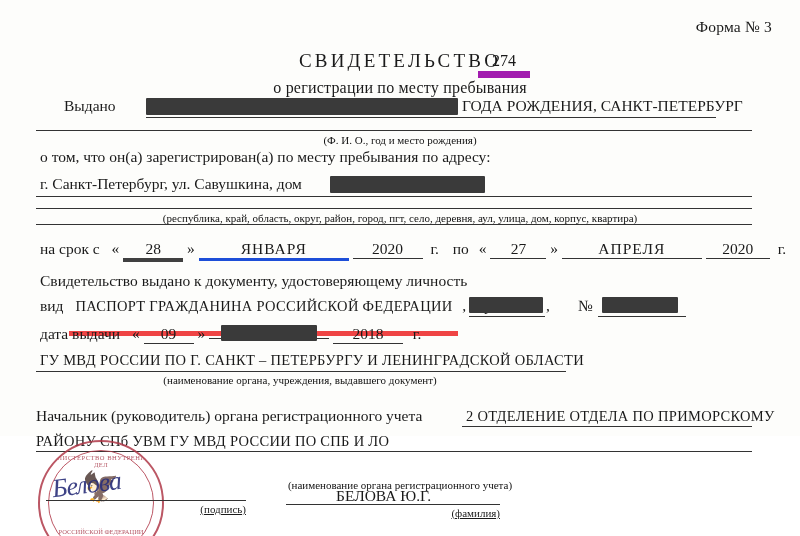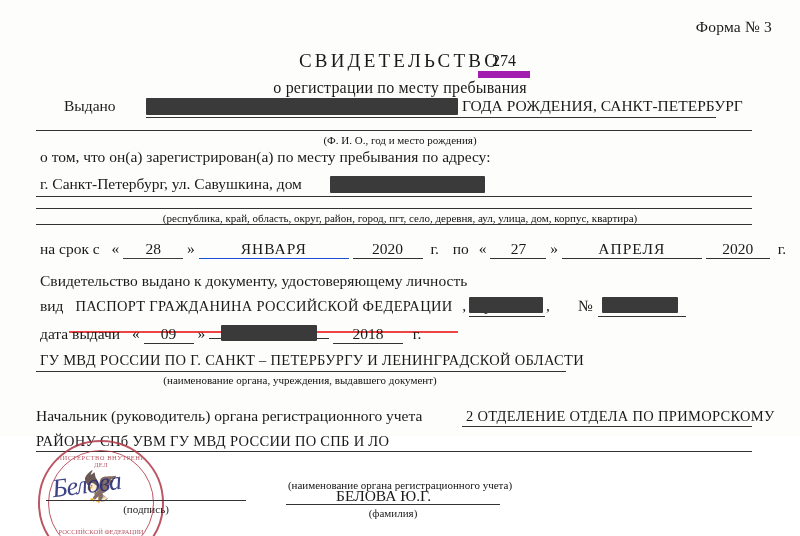--- a/index.html
+++ b/index.html
@@ -147,21 +147,22 @@
     font-size: 26px;
     color: #2a2f7a;
     font-style: italic;
     transform: rotate(-7deg);
     letter-spacing: -1px;
     opacity: 0.9;
   }
   .sig-caption {
     position: absolute;
     font-size: 11px;
-    text-align: center;
+    text-align: right;
+    text-decoration: underline;
   }
 </style>
 </head>
 <body>
 
 <div class="page">
 
   <div class="form-no">Форма № 3</div>
 
   <div class="title-block">
@@ -186,40 +187,40 @@
 
   <div class="row" style="left:40px; top:175px;">г. Санкт-Петербург, ул. Савушкина, дом</div>
   <div class="redacted" style="position:absolute; left:330px; top:176px; width:155px; height:17px;"></div>
   <div class="hline" style="left:36px; top:196px; width:716px;"></div>
   <div class="hline" style="left:36px; top:208px; width:716px;"></div>
   <div class="caption" style="top:212px;">(республика, край, область, округ, район, город, пгт, село, деревня, аул, улица, дом, корпус, квартира)</div>
 
   <div class="row" style="left:40px; top:240px;">
     <span>на срок с</span>
     <span style="margin-left:8px;">«</span>
-    <span style="display:inline-block; width:60px; text-align:center; border-bottom:1px solid #404040;">28</span>
+    <span style="display:inline-block; width:60px; text-align:center; border-bottom:4px solid #404040;">28</span>
     <span>»</span>
-    <span style="display:inline-block; width:150px; text-align:center; border-bottom:1px solid #1d4ed8; letter-spacing:1px;">ЯНВАРЯ</span>
+    <span style="display:inline-block; width:150px; text-align:center; border-bottom:3px solid #1d4ed8; letter-spacing:1px;">ЯНВАРЯ</span>
     <span style="display:inline-block; width:70px; text-align:center; border-bottom:1px solid #333;">2020</span>
     <span style="margin-left:4px;">г.</span>
     <span style="margin-left:10px;">по</span>
     <span style="margin-left:6px;">«</span>
     <span style="display:inline-block; width:56px; text-align:center; border-bottom:1px solid #333;">27</span>
     <span>»</span>
     <span style="display:inline-block; width:140px; text-align:center; border-bottom:1px solid #333; letter-spacing:1px;">АПРЕЛЯ</span>
     <span style="display:inline-block; width:64px; text-align:center; border-bottom:1px solid #333;">2020</span>
     <span style="margin-left:4px;">г.</span>
   </div>
   <div class="hline" style="left:36px; top:224px; width:716px;"></div>
 
   <div class="row" style="left:40px; top:272px;">Свидетельство выдано к документу, удостоверяющему личность</div>
 
   <div class="row" style="left:40px; top:297px;">
     <span>вид</span>
-    <span class="small-caps-line" style="display:inline-block; border-bottom:2px solid #ef4444; padding:0 6px 16px 6px; margin-left:2px;">ПАСПОРТ ГРАЖДАНИНА РОССИЙСКОЙ ФЕДЕРАЦИИ</span>
+    <span class="small-caps-line" style="display:inline-block; border-bottom:5px solid #ef4444; padding:0 6px 16px 6px; margin-left:2px;">ПАСПОРТ ГРАЖДАНИНА РОССИЙСКОЙ ФЕДЕРАЦИИ</span>
     <span>, серия</span>
   </div>
   <div class="redacted" style="position:absolute; left:469px; top:297px; width:74px; height:16px;"></div>
   <div class="row" style="left:546px; top:297px;">,</div>
   <div class="row" style="left:578px; top:297px;">№</div>
   <div class="redacted" style="position:absolute; left:602px; top:297px; width:76px; height:16px;"></div>
   <div class="hline" style="left:469px; top:316px; width:76px;"></div>
   <div class="hline" style="left:598px; top:316px; width:88px;"></div>
 
   <div class="row" style="left:40px; top:325px;">

